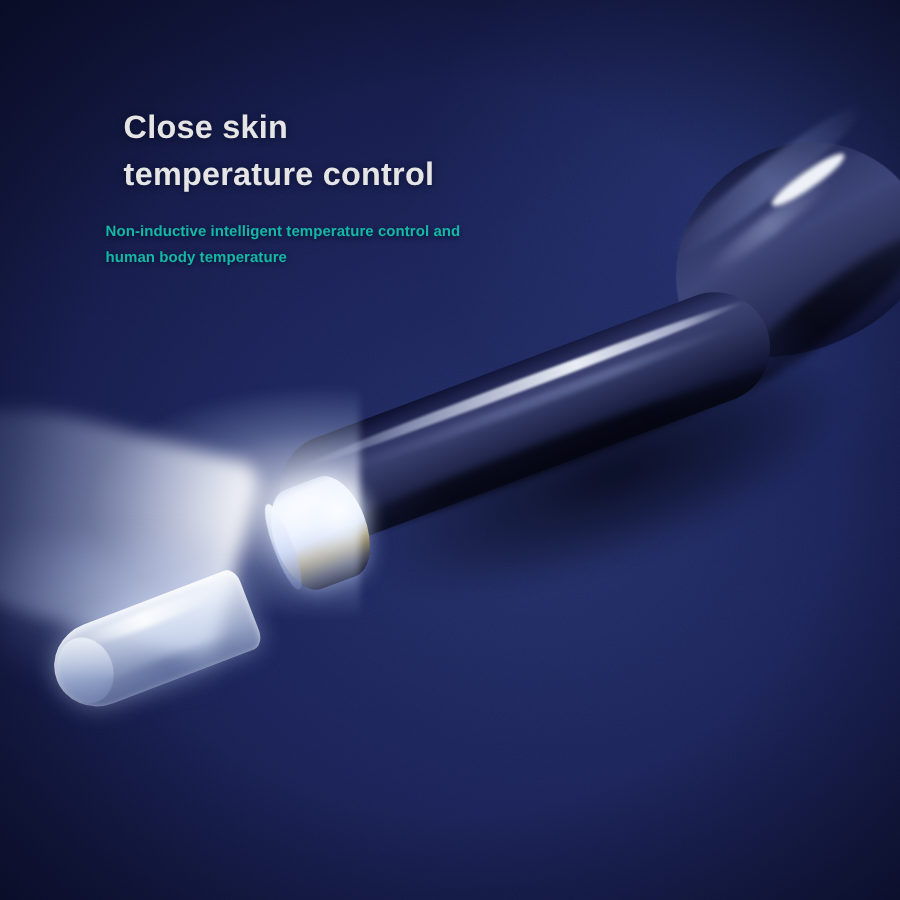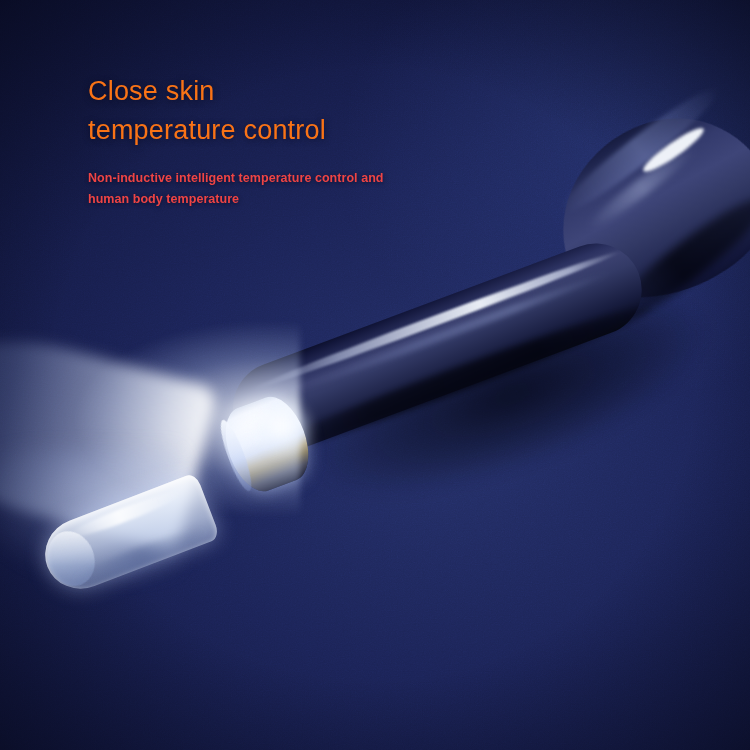--- a/index.html
+++ b/index.html
@@ -169,26 +169,26 @@
     border-radius:50%;
     background:linear-gradient(90deg, rgba(70,88,140,0), rgba(70,88,140,.4) 50%, rgba(70,88,140,0));
     filter:blur(3px);
   }
 
   
   .text-block{position:absolute;}
   .tb-top{left:88px;top:72px;}
   .tb-bottom{left:347px;top:487px;}
   .headline{
-    color:#f97316;font-size:27px;font-weight:400;line-height:1.45;
+    color:#e5e5e5;font-size:27px;font-weight:700;line-height:1.45;
     letter-spacing:.2px;text-shadow:0 1px 6px rgba(3,6,24,.55);
-    white-space:pre-line;margin:0;
+    white-space:pre-line;margin:15px;
   }
   .subtext{
-    color:#ef4444;font-size:12.5px;font-weight:700;line-height:1.65;
+    color:#14b8a6;font-size:12.5px;font-weight:700;line-height:1.65;
     letter-spacing:.05px;margin:0;text-shadow:0 1px 4px rgba(3,6,24,.6);
     white-space:pre-line;
   }
   .tb-top .subtext{margin-top:18px;}
   .tb-bottom .subtext{margin-top:24px;white-space:nowrap;}
 </style>
 </head>
 <body>
 
 <div class="stage">

